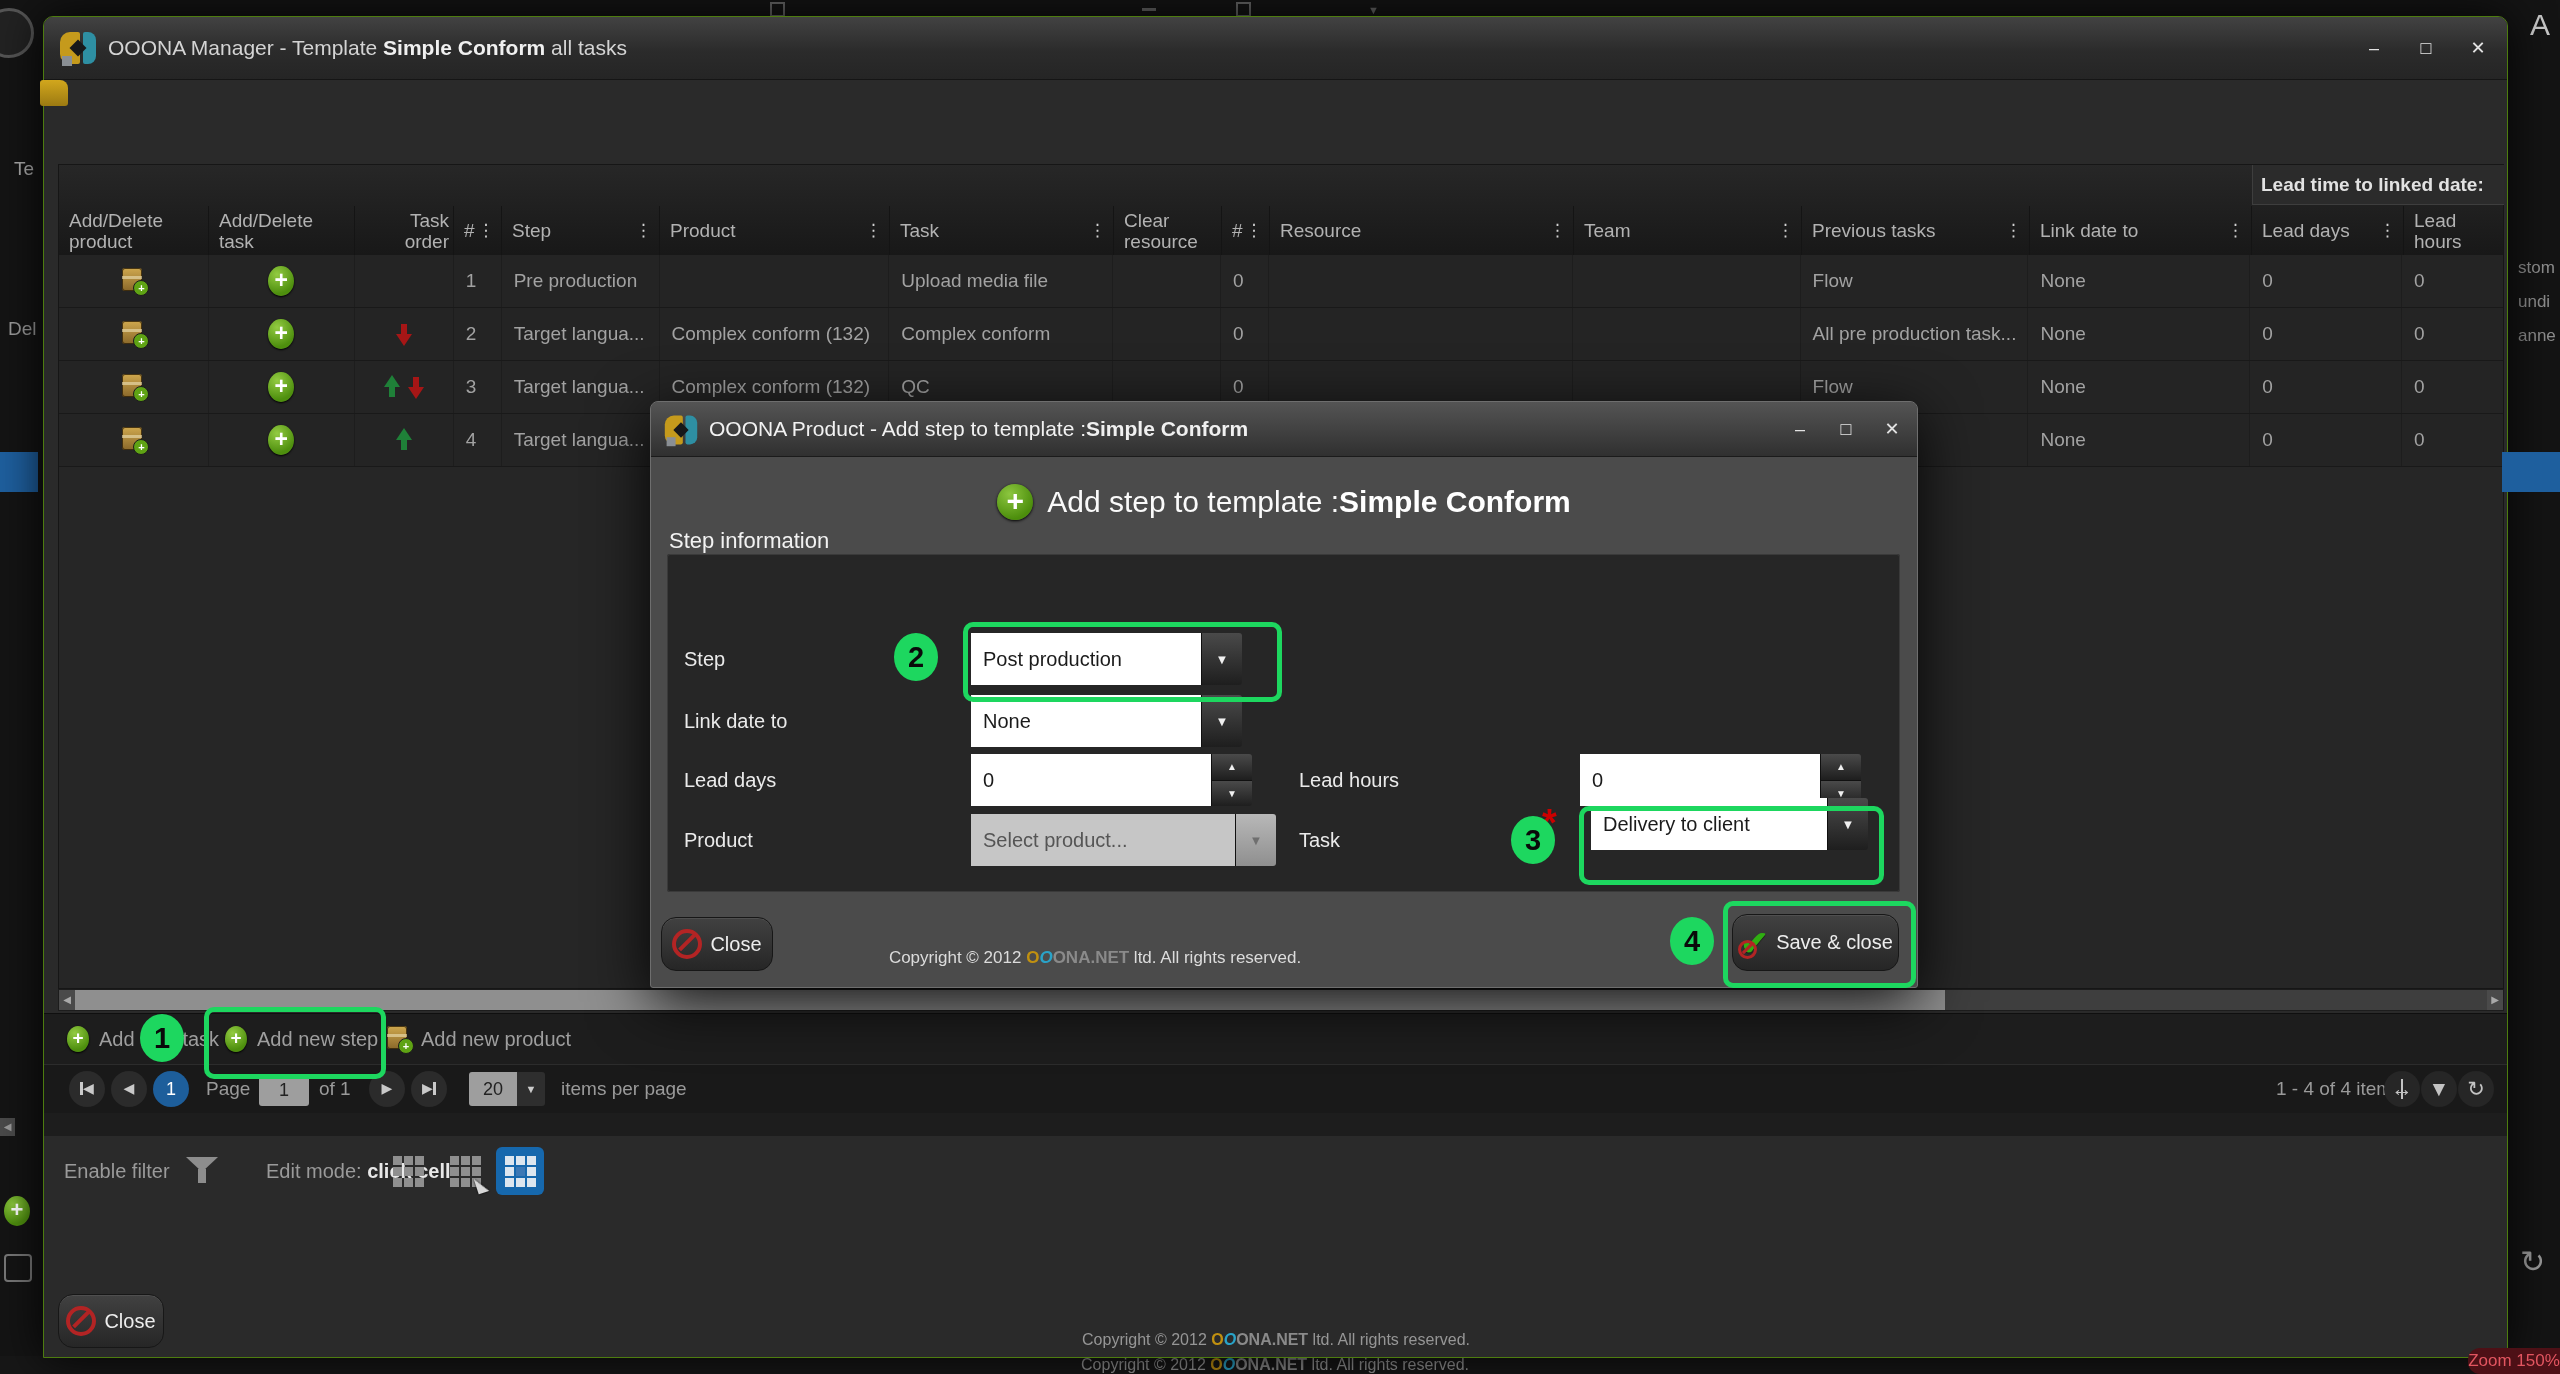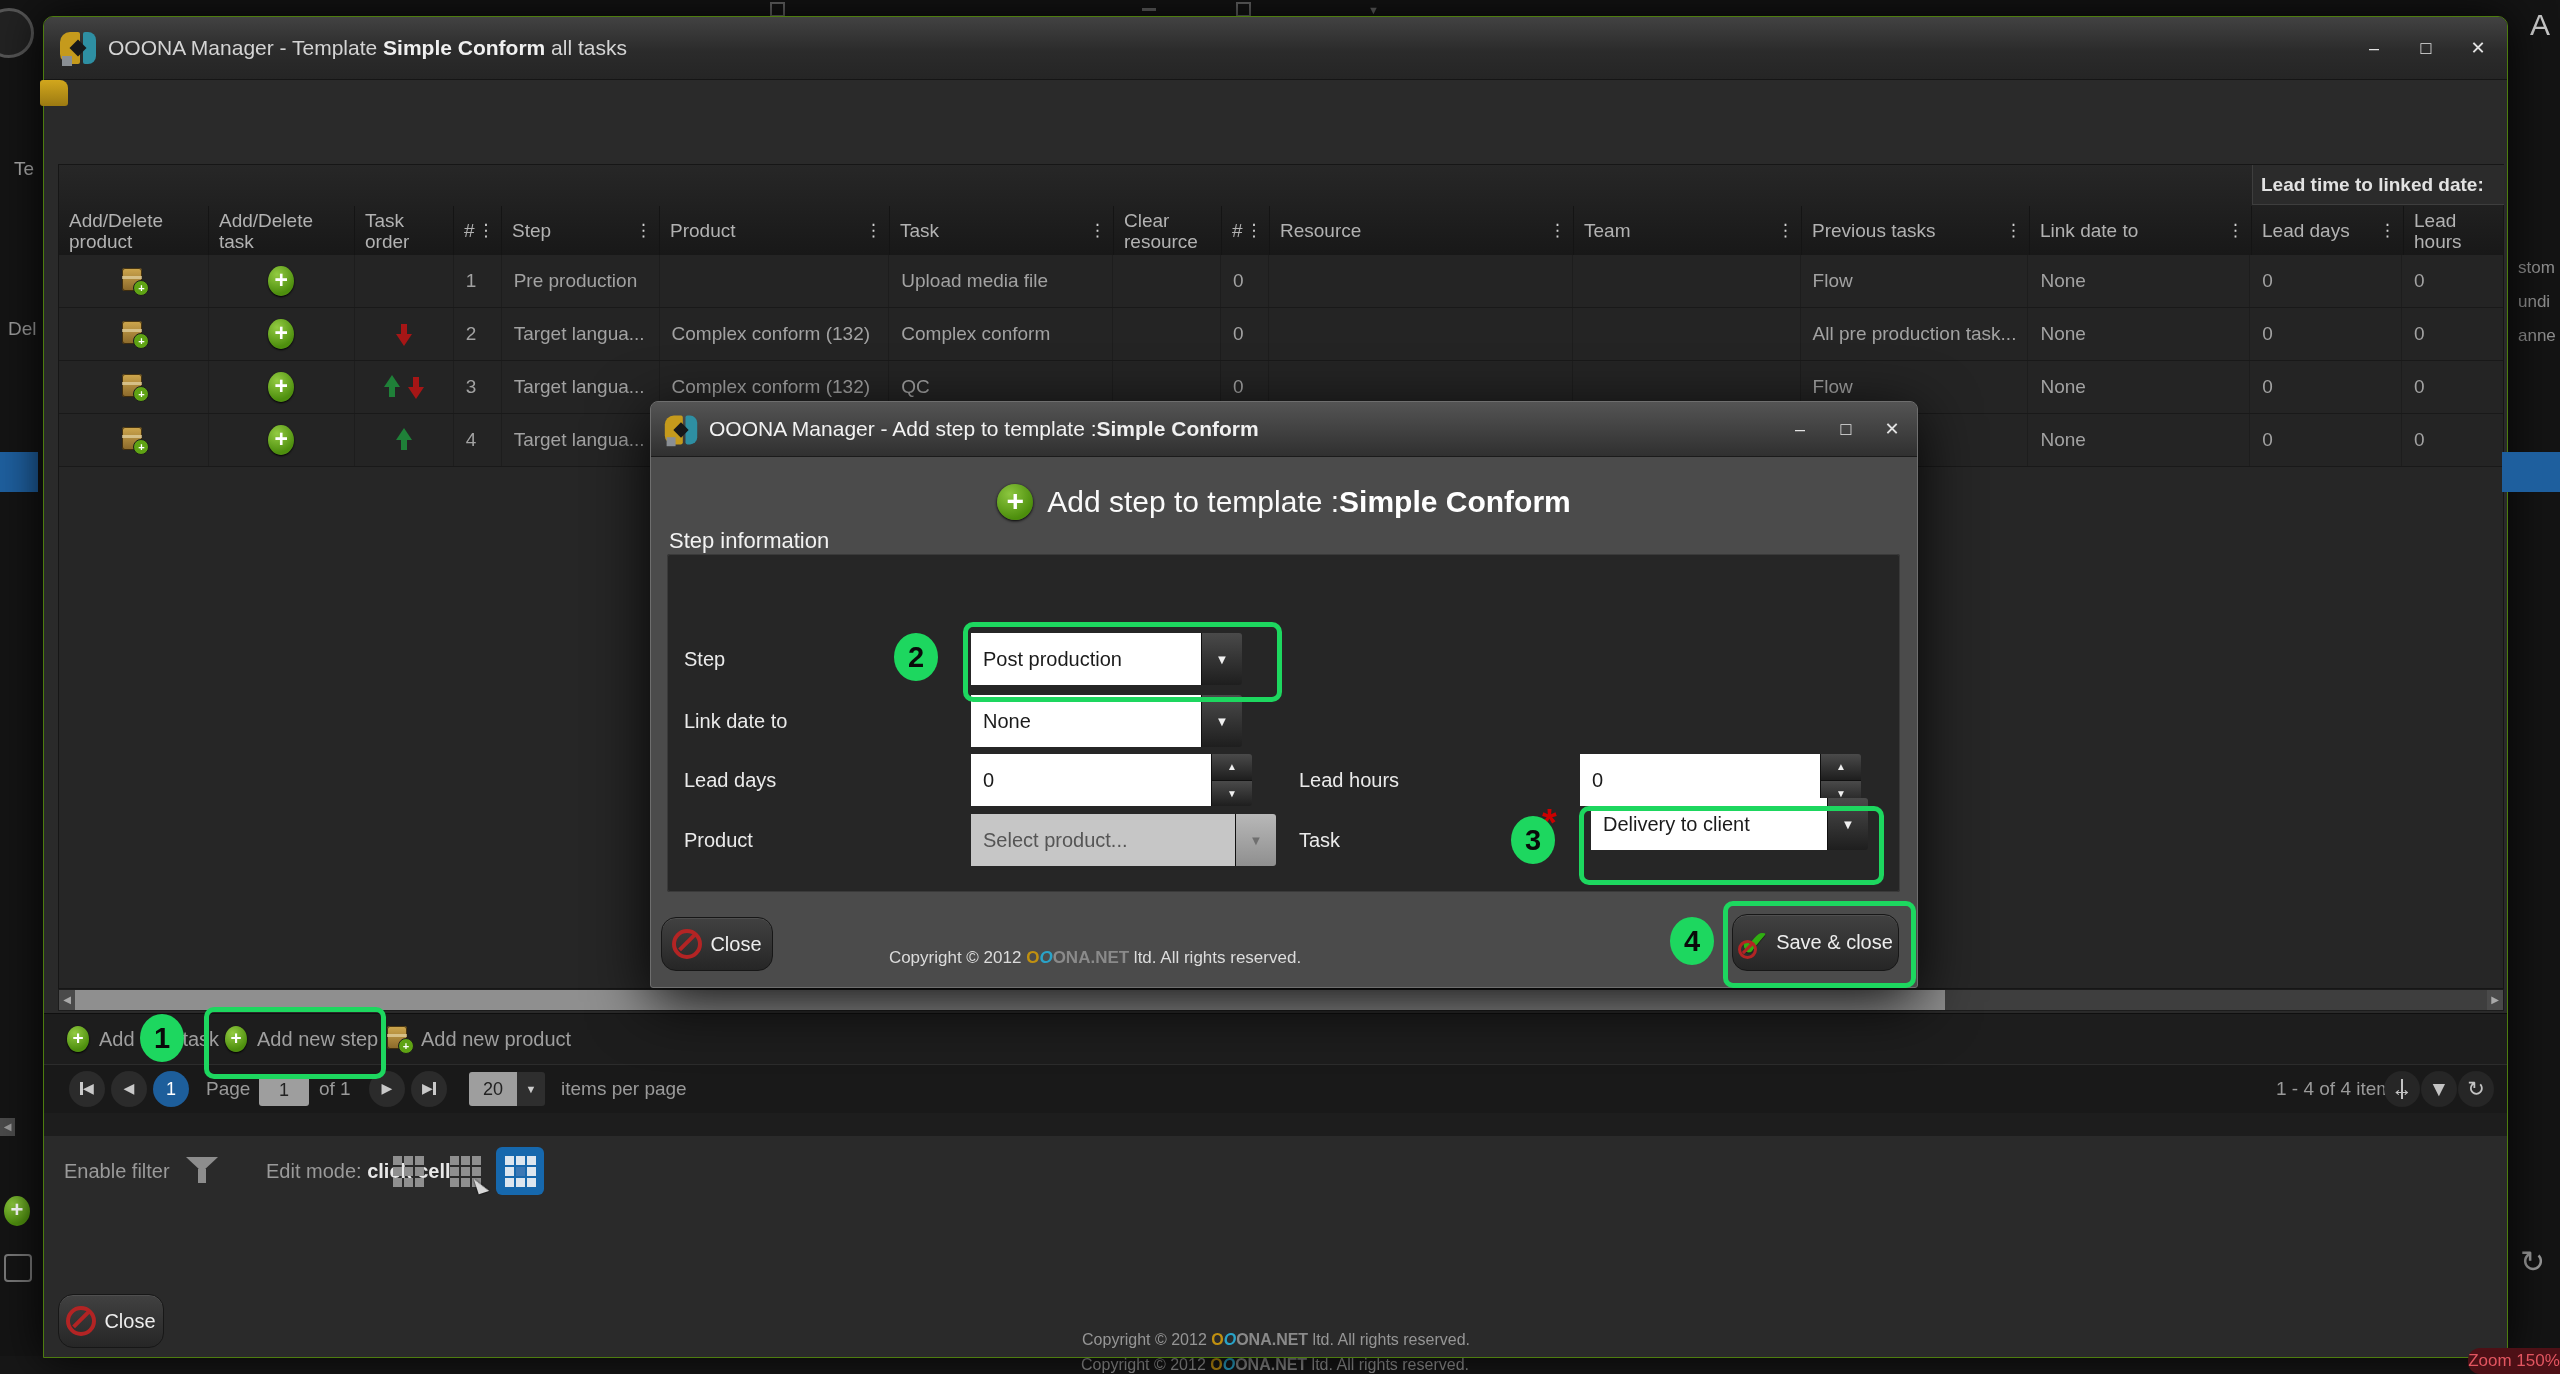--- a/index.html
+++ b/index.html
@@ -34,21 +34,21 @@
     padding:0 4px 0 10px;position:relative;}
   .hlab{font-size:19px;line-height:21px;color:#b2b2b2;}
   .kebab{margin-left:auto;color:#d2d2d2;font-size:17px;letter-spacing:0;padding:0 3px;}
   #tbody{position:absolute;left:0;top:90px;width:100%;}
   .trow{display:flex;height:52px;border-bottom:1px solid #191919;background:#242424;}
   .tcell{height:52px;line-height:52px;font-size:19px;color:#a2a2a2;box-sizing:border-box;
     border-right:1px solid #1d1d1d;padding-left:12px;white-space:nowrap;overflow:hidden;}
   .tcell.ic{display:flex;align-items:center;justify-content:center;gap:6px;padding-left:0;}
   .tcell.split{padding:0;}
   .slot{flex:1;display:flex;align-items:center;justify-content:center;height:100%;}
-  .w0{width:150px;} .w1{width:146px;} .w2{width:99px;} .w3{width:48px;} .w4{width:158px;}
+  .w0{width:150px;} .w1{width:146px;} .w2{width:99px;text-align:right;} .w3{width:48px;} .w4{width:158px;}
   .w5{width:230px;} .w6{width:224px;} .w7{width:108px;} .w8{width:48px;} .w9{width:304px;}
   .w10{width:228px;} .w11{width:228px;} .w12{width:222px;} .w13{width:152px;} .w14{width:101px;border-right:none;}
   
   .prodicon{position:relative;width:26px;height:28px;display:inline-block;}
   .prodicon::before{content:'';position:absolute;left:2px;top:1px;width:20px;height:23px;
     background:linear-gradient(#cfa84e,#8a682a);border-radius:3px;box-shadow:inset 0 0 0 1px rgba(50,35,8,.85);}
   .prodicon::after{content:'';position:absolute;left:2px;top:9px;width:20px;height:3px;background:#e9dcae;opacity:.65;}
   .pbadge{position:absolute;right:-3px;bottom:-1px;width:14px;height:14px;border-radius:50%;
     font-weight:bold;font-size:11px;line-height:14px;text-align:center;color:#fff;border:1px solid #1c1c1c;}
   .pbadge.add{background:#5fa314;}
@@ -487,21 +487,21 @@
 
 <div id="dialog">
   <div class="dtitle">
     <span class="logo" style="left:12px;top:10px;transform:scale(.9);">
         <i class="g"></i>
         <i class="t"></i>
         <i class="d"></i>
         <i class="s"></i>
       </span>
     <span class="tb-title">
-      <span>OOONA Manager - Add step to template :</span><b>Simple Conform</b>
+      <span>OOONA Product - Add step to template :</span><b>Simple Conform</b>
     </span>
     <span class="winctrls">
       <span class="wbtn">–</span>
       <span class="wbtn">□</span>
       <span class="wbtn">✕</span>
     </span>
   </div>
 
   <div class="dhead">
     <span class="dplus">+</span>

